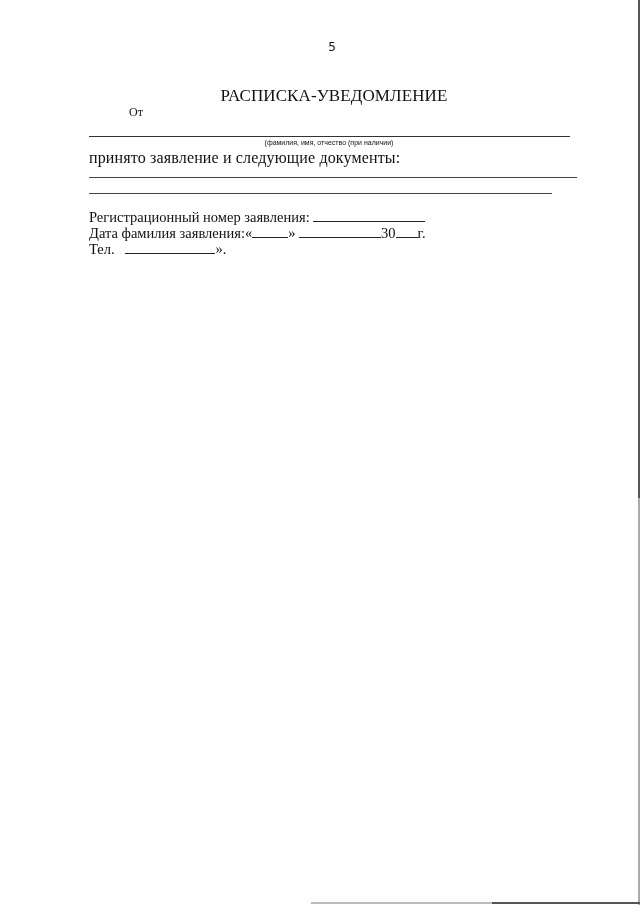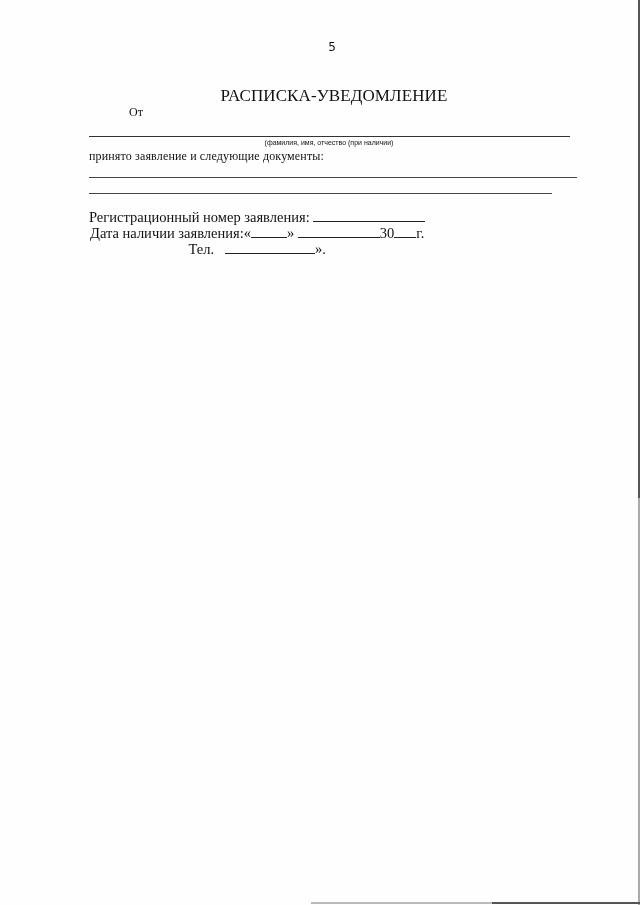--- a/index.html
+++ b/index.html
@@ -61,33 +61,32 @@
       text-align: center;
       padding-left: 18px;
       box-sizing: border-box;
       font-family: "Liberation Sans", sans-serif;
       font-size: 7px;
     }
     .accepted {
       position: absolute;
       top: 149px;
       left: 89px;
-      font-size: 12px;
+      font-size: 16px;
       letter-spacing: 0.15px;
     }
     .fields {
       position: absolute;
       top: 209px;
       left: 89px;
       font-size: 14.5px;
       line-height: 16px;
     }
     .field-line {
       white-space: pre;
-      text-align: center;
     }
     .blank {
       display: inline-block;
       border-bottom: 1px solid #222;
       height: 12px;
       vertical-align: baseline;
     }
     .scan-edge-right {
       position: absolute;
       top: 0; right: 0;
@@ -116,21 +115,21 @@
   <div class="caption">(фамилия, имя, отчество (при наличии)</div>
 
   <div class="accepted">принято заявление и следующие документы:</div>
 
   <div class="rule l2"></div>
   <div class="rule l3"></div>
 
   <div class="fields">
     <div class="field-line"><span>Регистрационный номер заявления:</span> <span class="blank" style="width:112px"></span></div>
 
-    <div class="field-line"><span>Дата наличии заявления:«</span><span class="blank" style="width:36px"></span><span>»</span> <span class="blank" style="width:82px"></span><span>30</span><span class="blank" style="width:22px"></span><span>г.</span></div>
+    <div class="field-line"><span>Дата фамилия заявления:«</span><span class="blank" style="width:36px"></span><span>»</span> <span class="blank" style="width:82px"></span><span>30</span><span class="blank" style="width:22px"></span><span>г.</span></div>
 
 
     <div class="field-line"><span>Тел.</span>   <span class="blank" style="width:90px"></span><span>».</span></div>
   </div>
 
   <div class="scan-edge-right"></div>
   <div class="scan-edge-bottom"></div>
 </div>
 
 </body></html>

